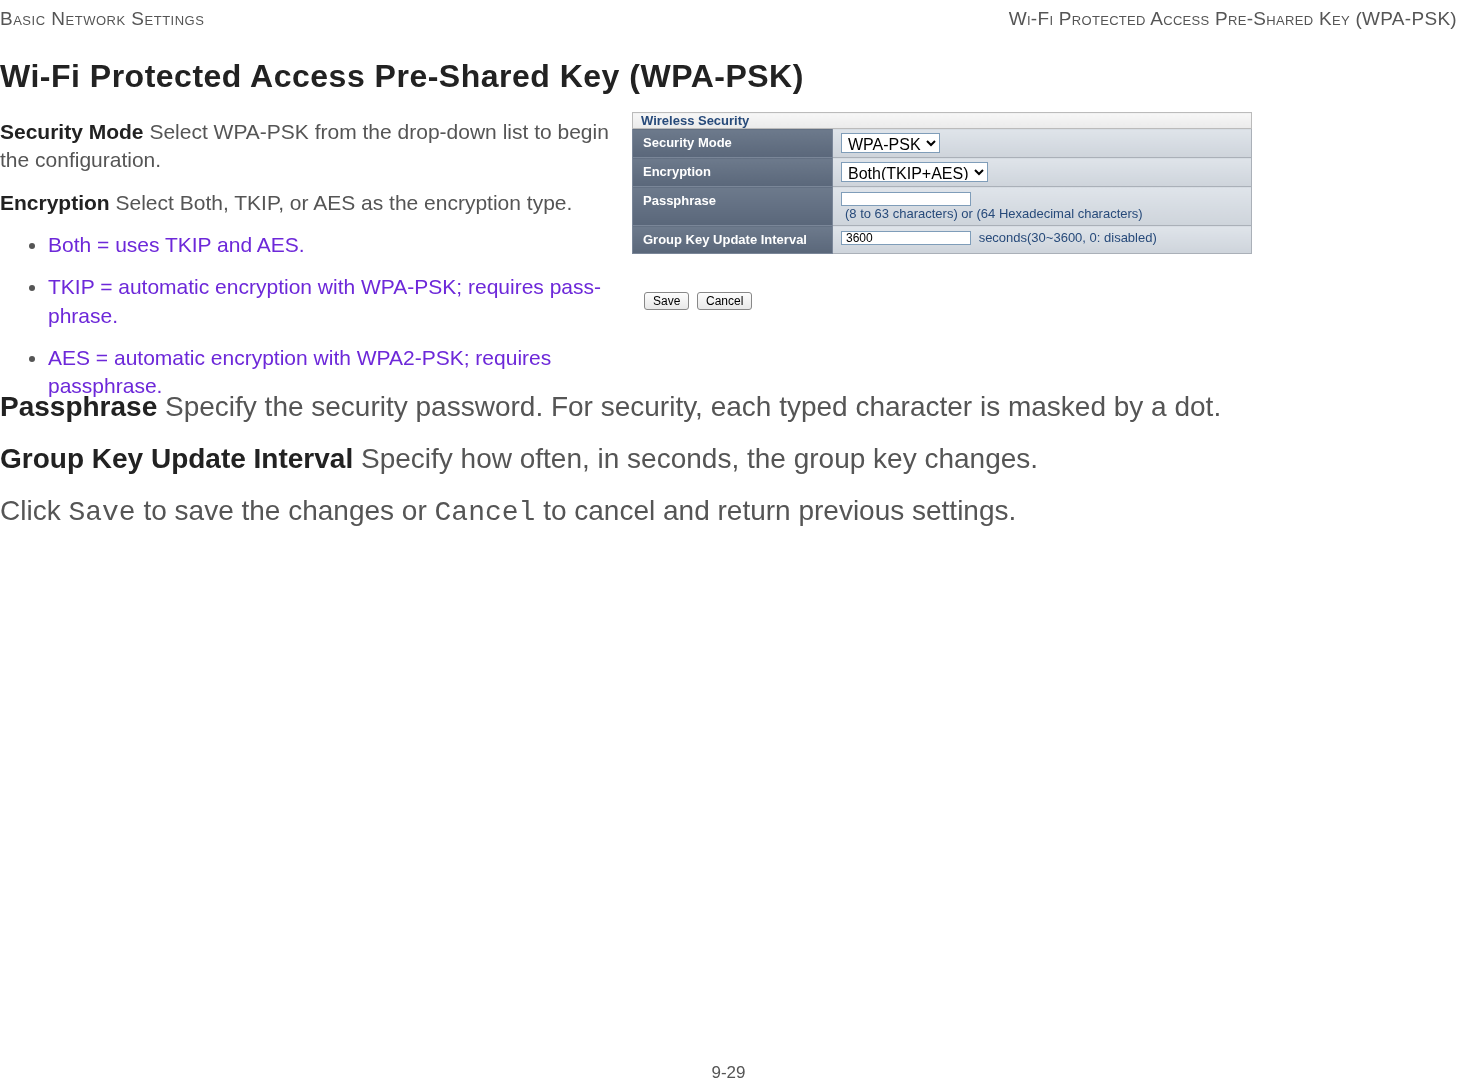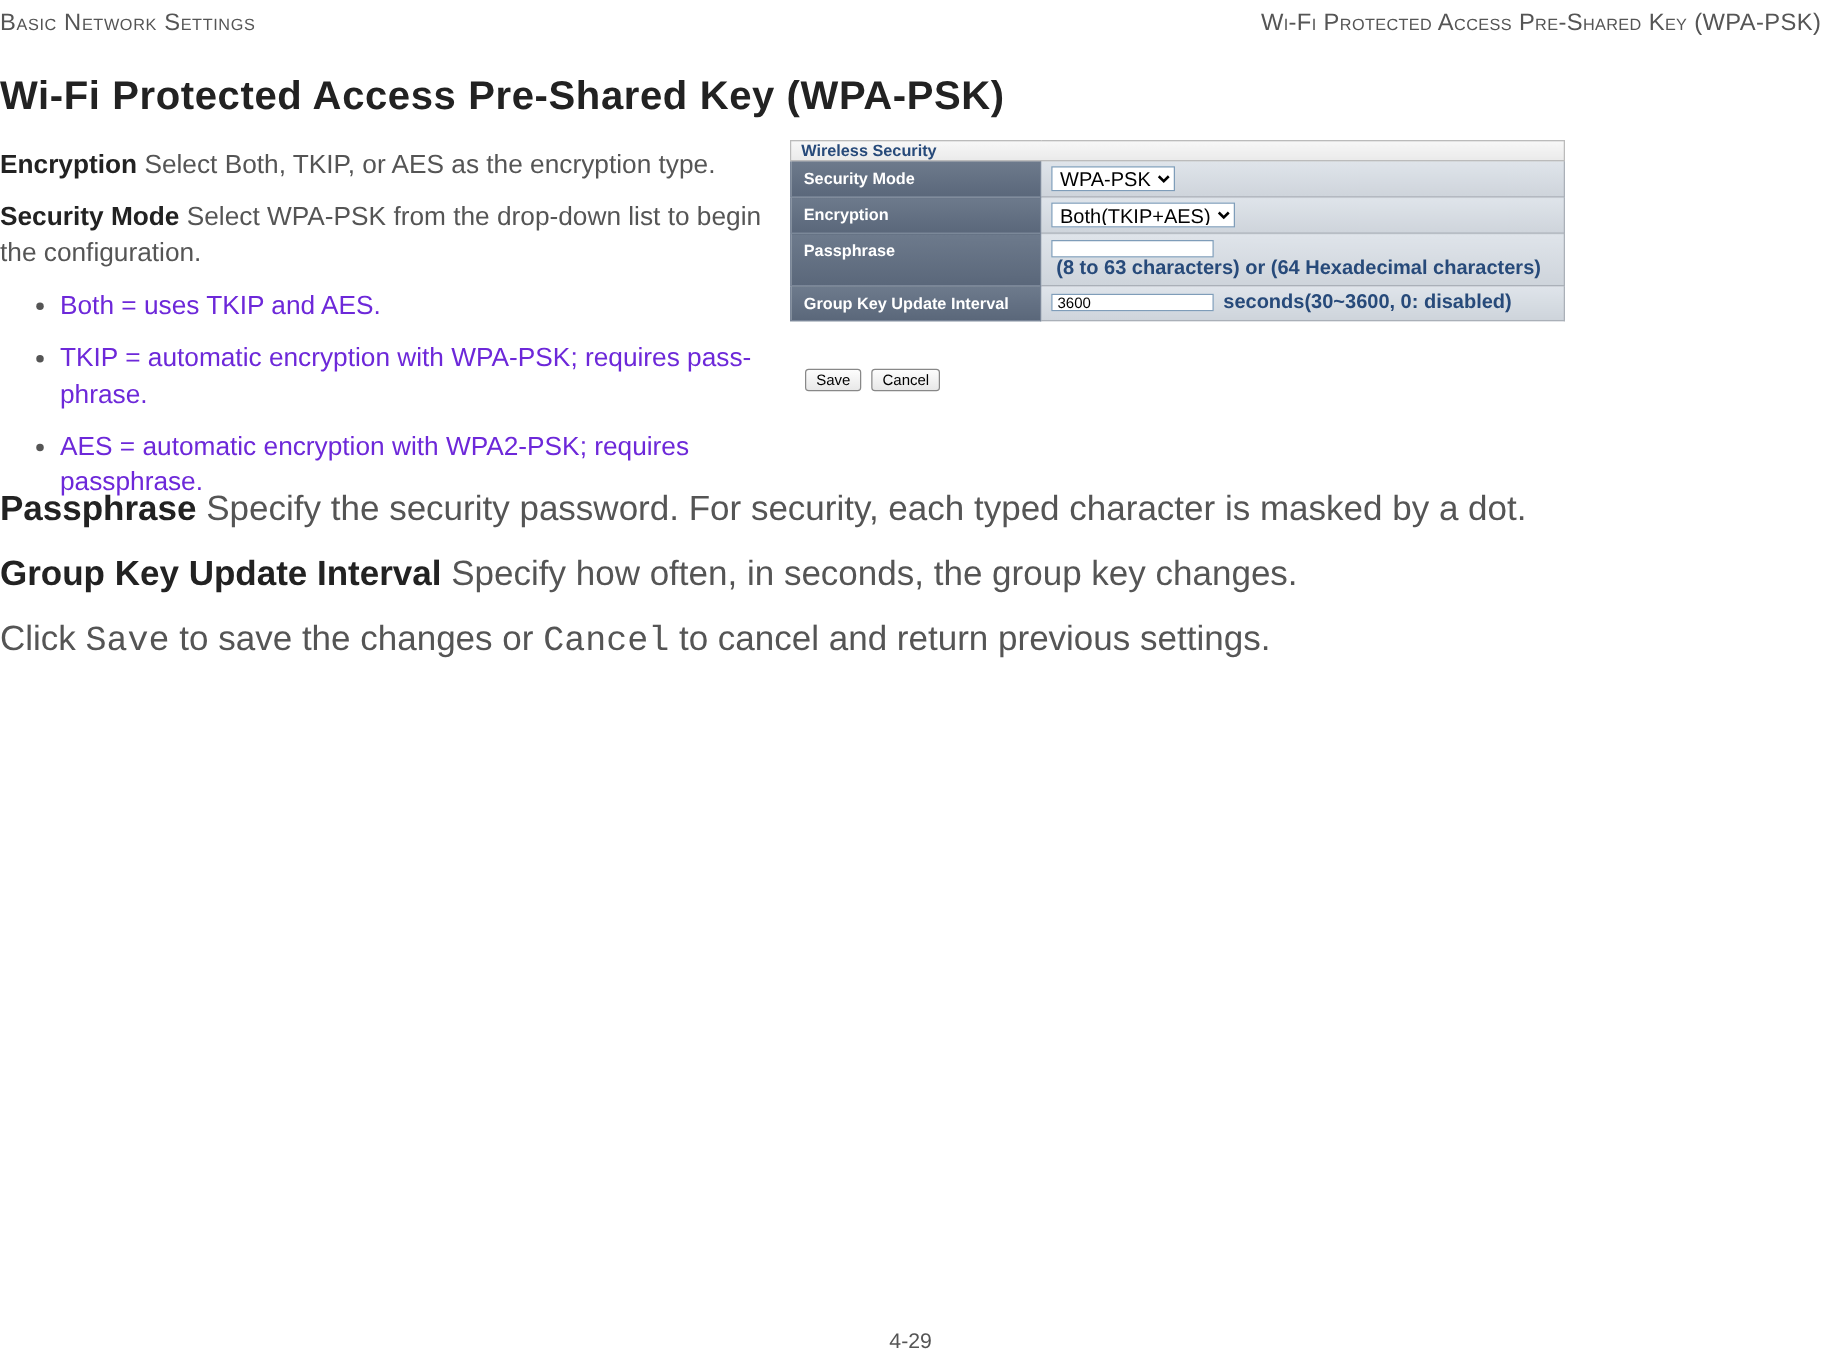--- a/index.html
+++ b/index.html
@@ -121,22 +121,22 @@
   .ui-input {
     font-size: 12px;
     background: #fff;
     border: 1px solid #7f9db9;
     padding: 1px 4px;
     height: 14px;
     width: 130px;
   }
   .hint {
     color: #274a7a;
-    font-weight: bold;
-    font-size: 16px;
+    font-weight: normal;
+    font-size: 13px;
     margin-left: 4px;
   }
   .button-row {
     margin-top: 34px;
     padding: 4px 12px;
   }
   .ui-btn {
     font-size: 12px;
     padding: 1px 8px;
     background: linear-gradient(#fdfdfd, #e8e8e8);
@@ -149,24 +149,24 @@
 </head>
 <body>
 
 <div class="header-left">Basic Network Settings</div>
 <div class="header-right">Wi-Fi Protected Access Pre-Shared Key (WPA-PSK)</div>
 
 <h1 class="main-heading">Wi-Fi Protected Access Pre-Shared Key (WPA-PSK)</h1>
 
 <div class="body-text">
   <p>
+    <strong>Security Mode</strong><span>  Select WPA-PSK from the drop-down list to begin the configuration.</span>
+  </p>
+  <p>
     <strong>Encryption</strong><span>  Select Both, TKIP, or AES as the encryption type.</span>
-  </p>
-  <p>
-    <strong>Security Mode</strong><span>  Select WPA-PSK from the drop-down list to begin the configuration.</span>
   </p>
   <ul>
     <li>Both = uses TKIP and AES.</li>
     <li>TKIP = automatic encryption with WPA-PSK; requires pass-phrase.</li>
     <li>AES = automatic encryption with WPA2-PSK; requires passphrase.</li>
   </ul>
 </div>
 
 <div class="full-width-text">
   <p>
@@ -217,13 +217,13 @@
       </td>
     </tr>
   </tbody>
     </table>
   <div class="button-row">
     <button class="ui-btn">Save</button>
     <button class="ui-btn">Cancel</button>
   </div>
 </div>
 
-<div class="page-num">4-29</div>
+<div class="page-num">9-29</div>
 
 </body></html>

